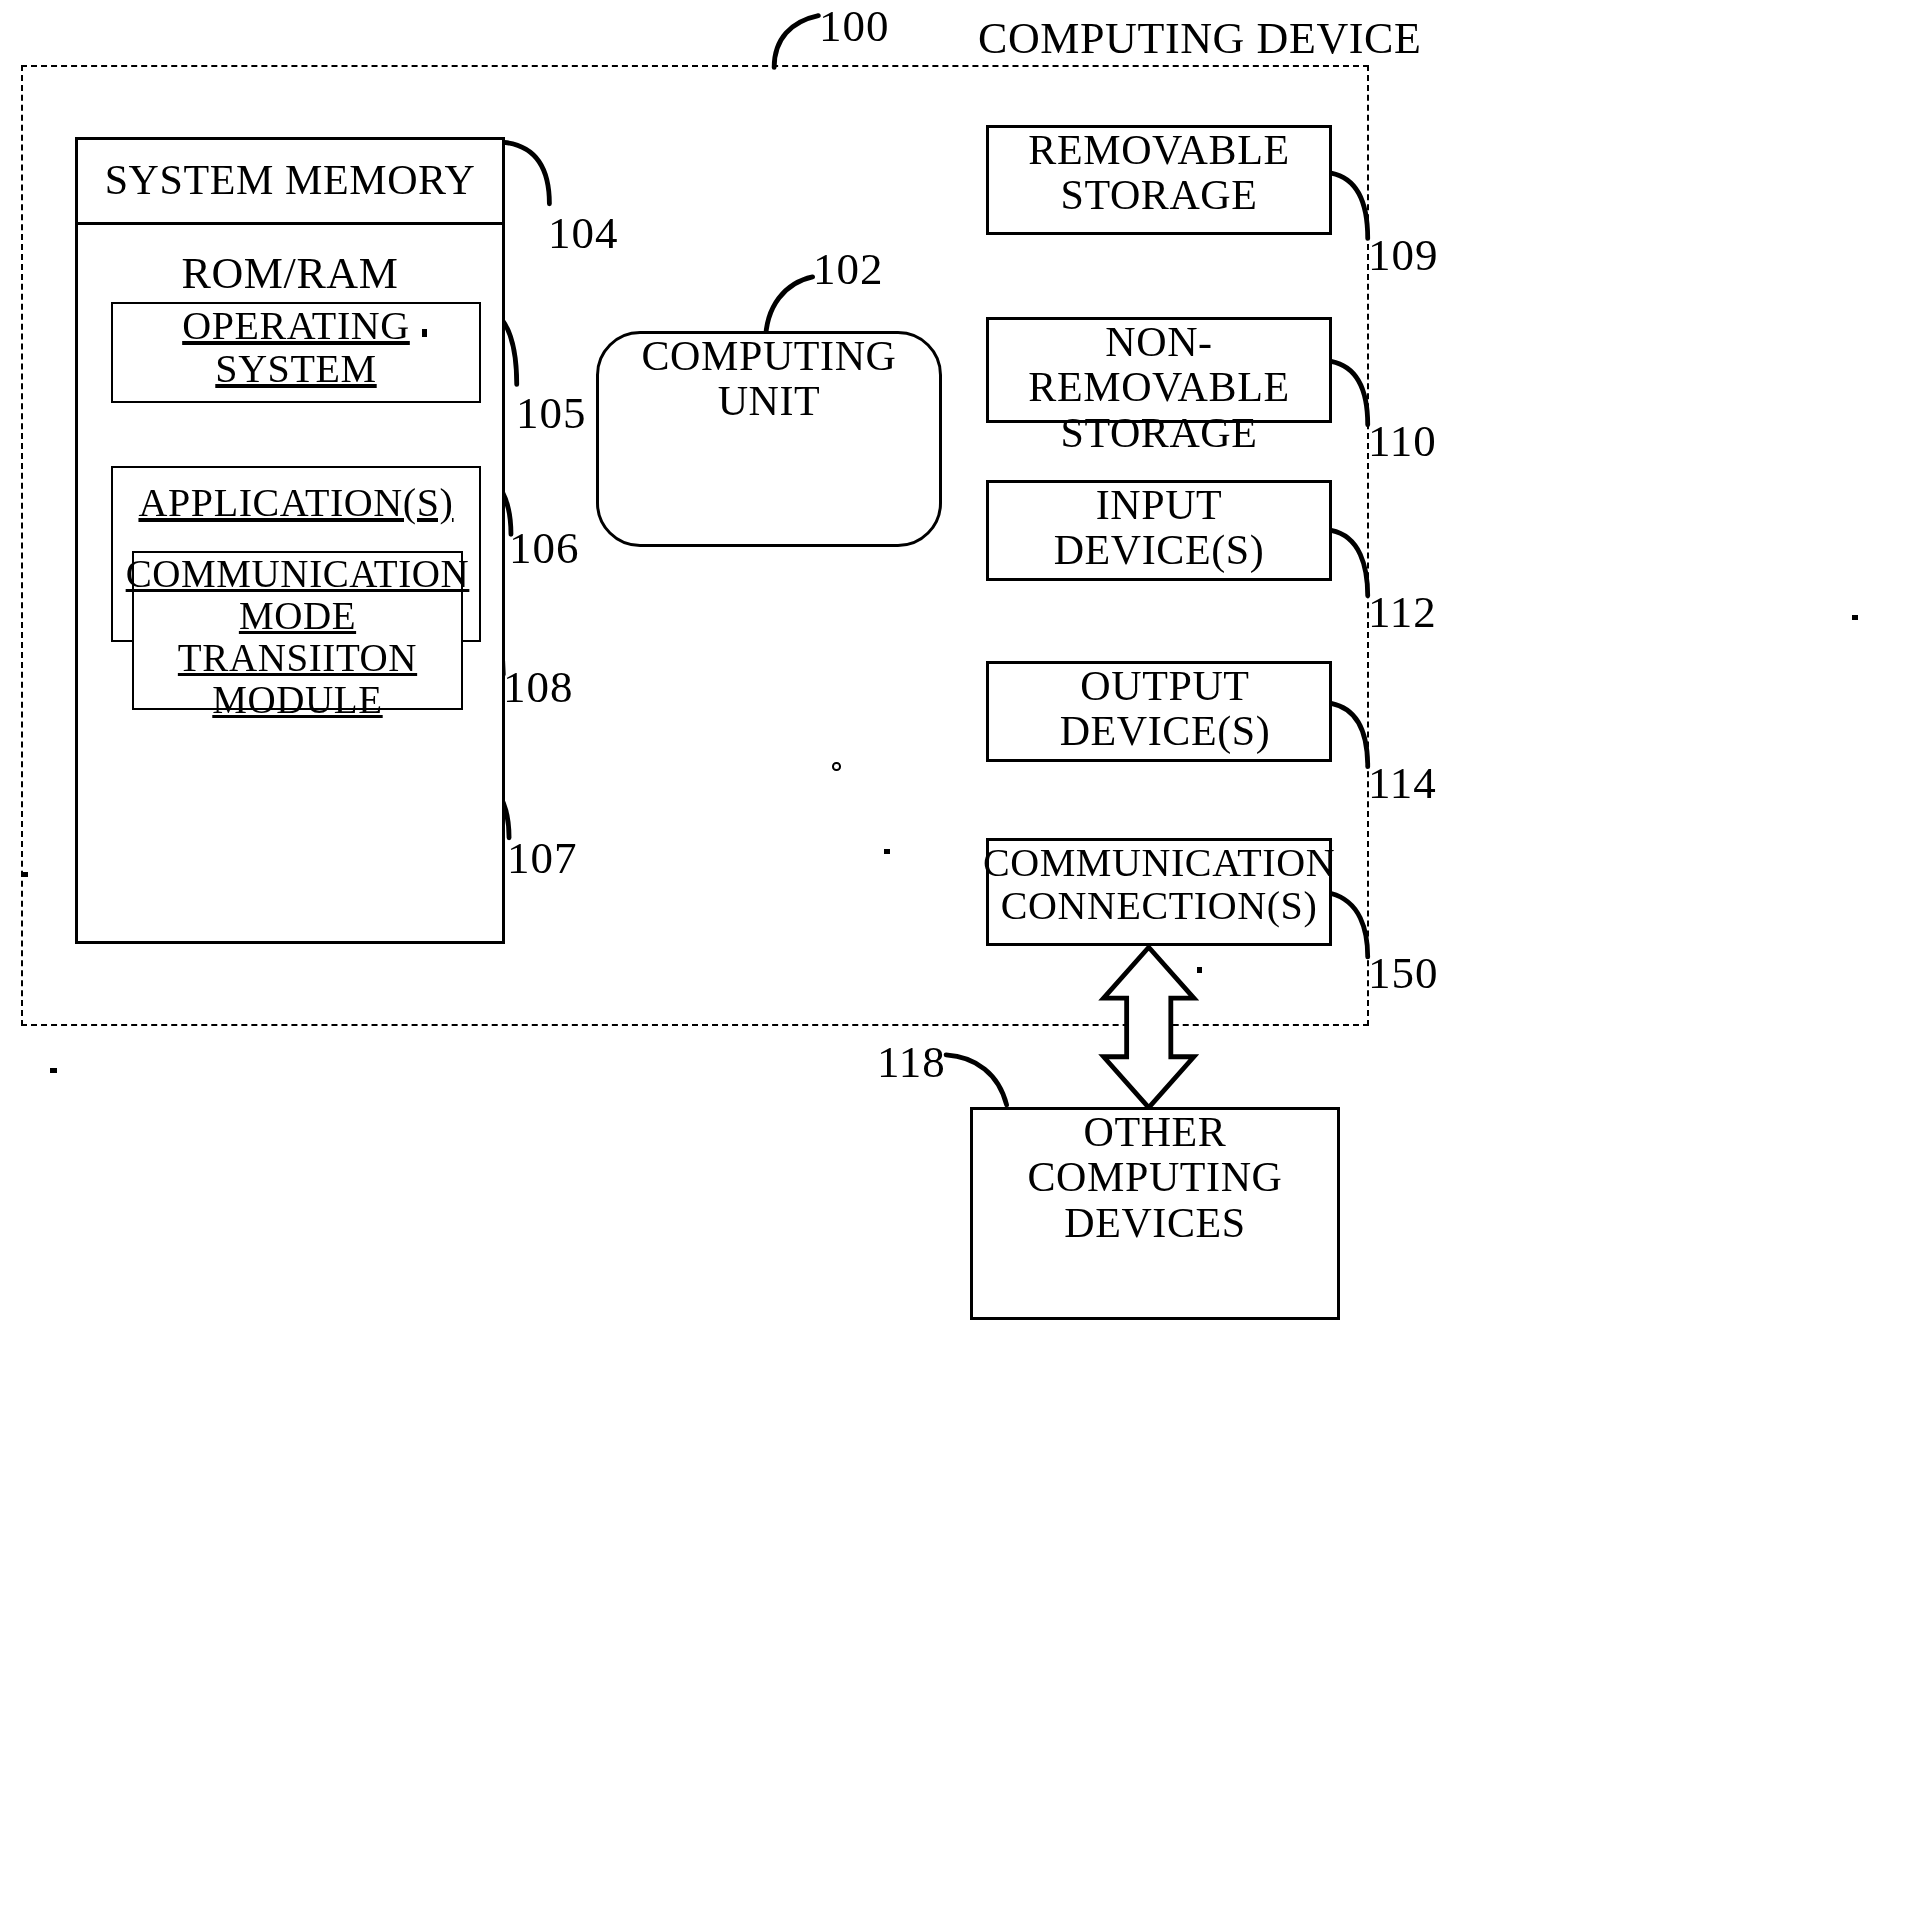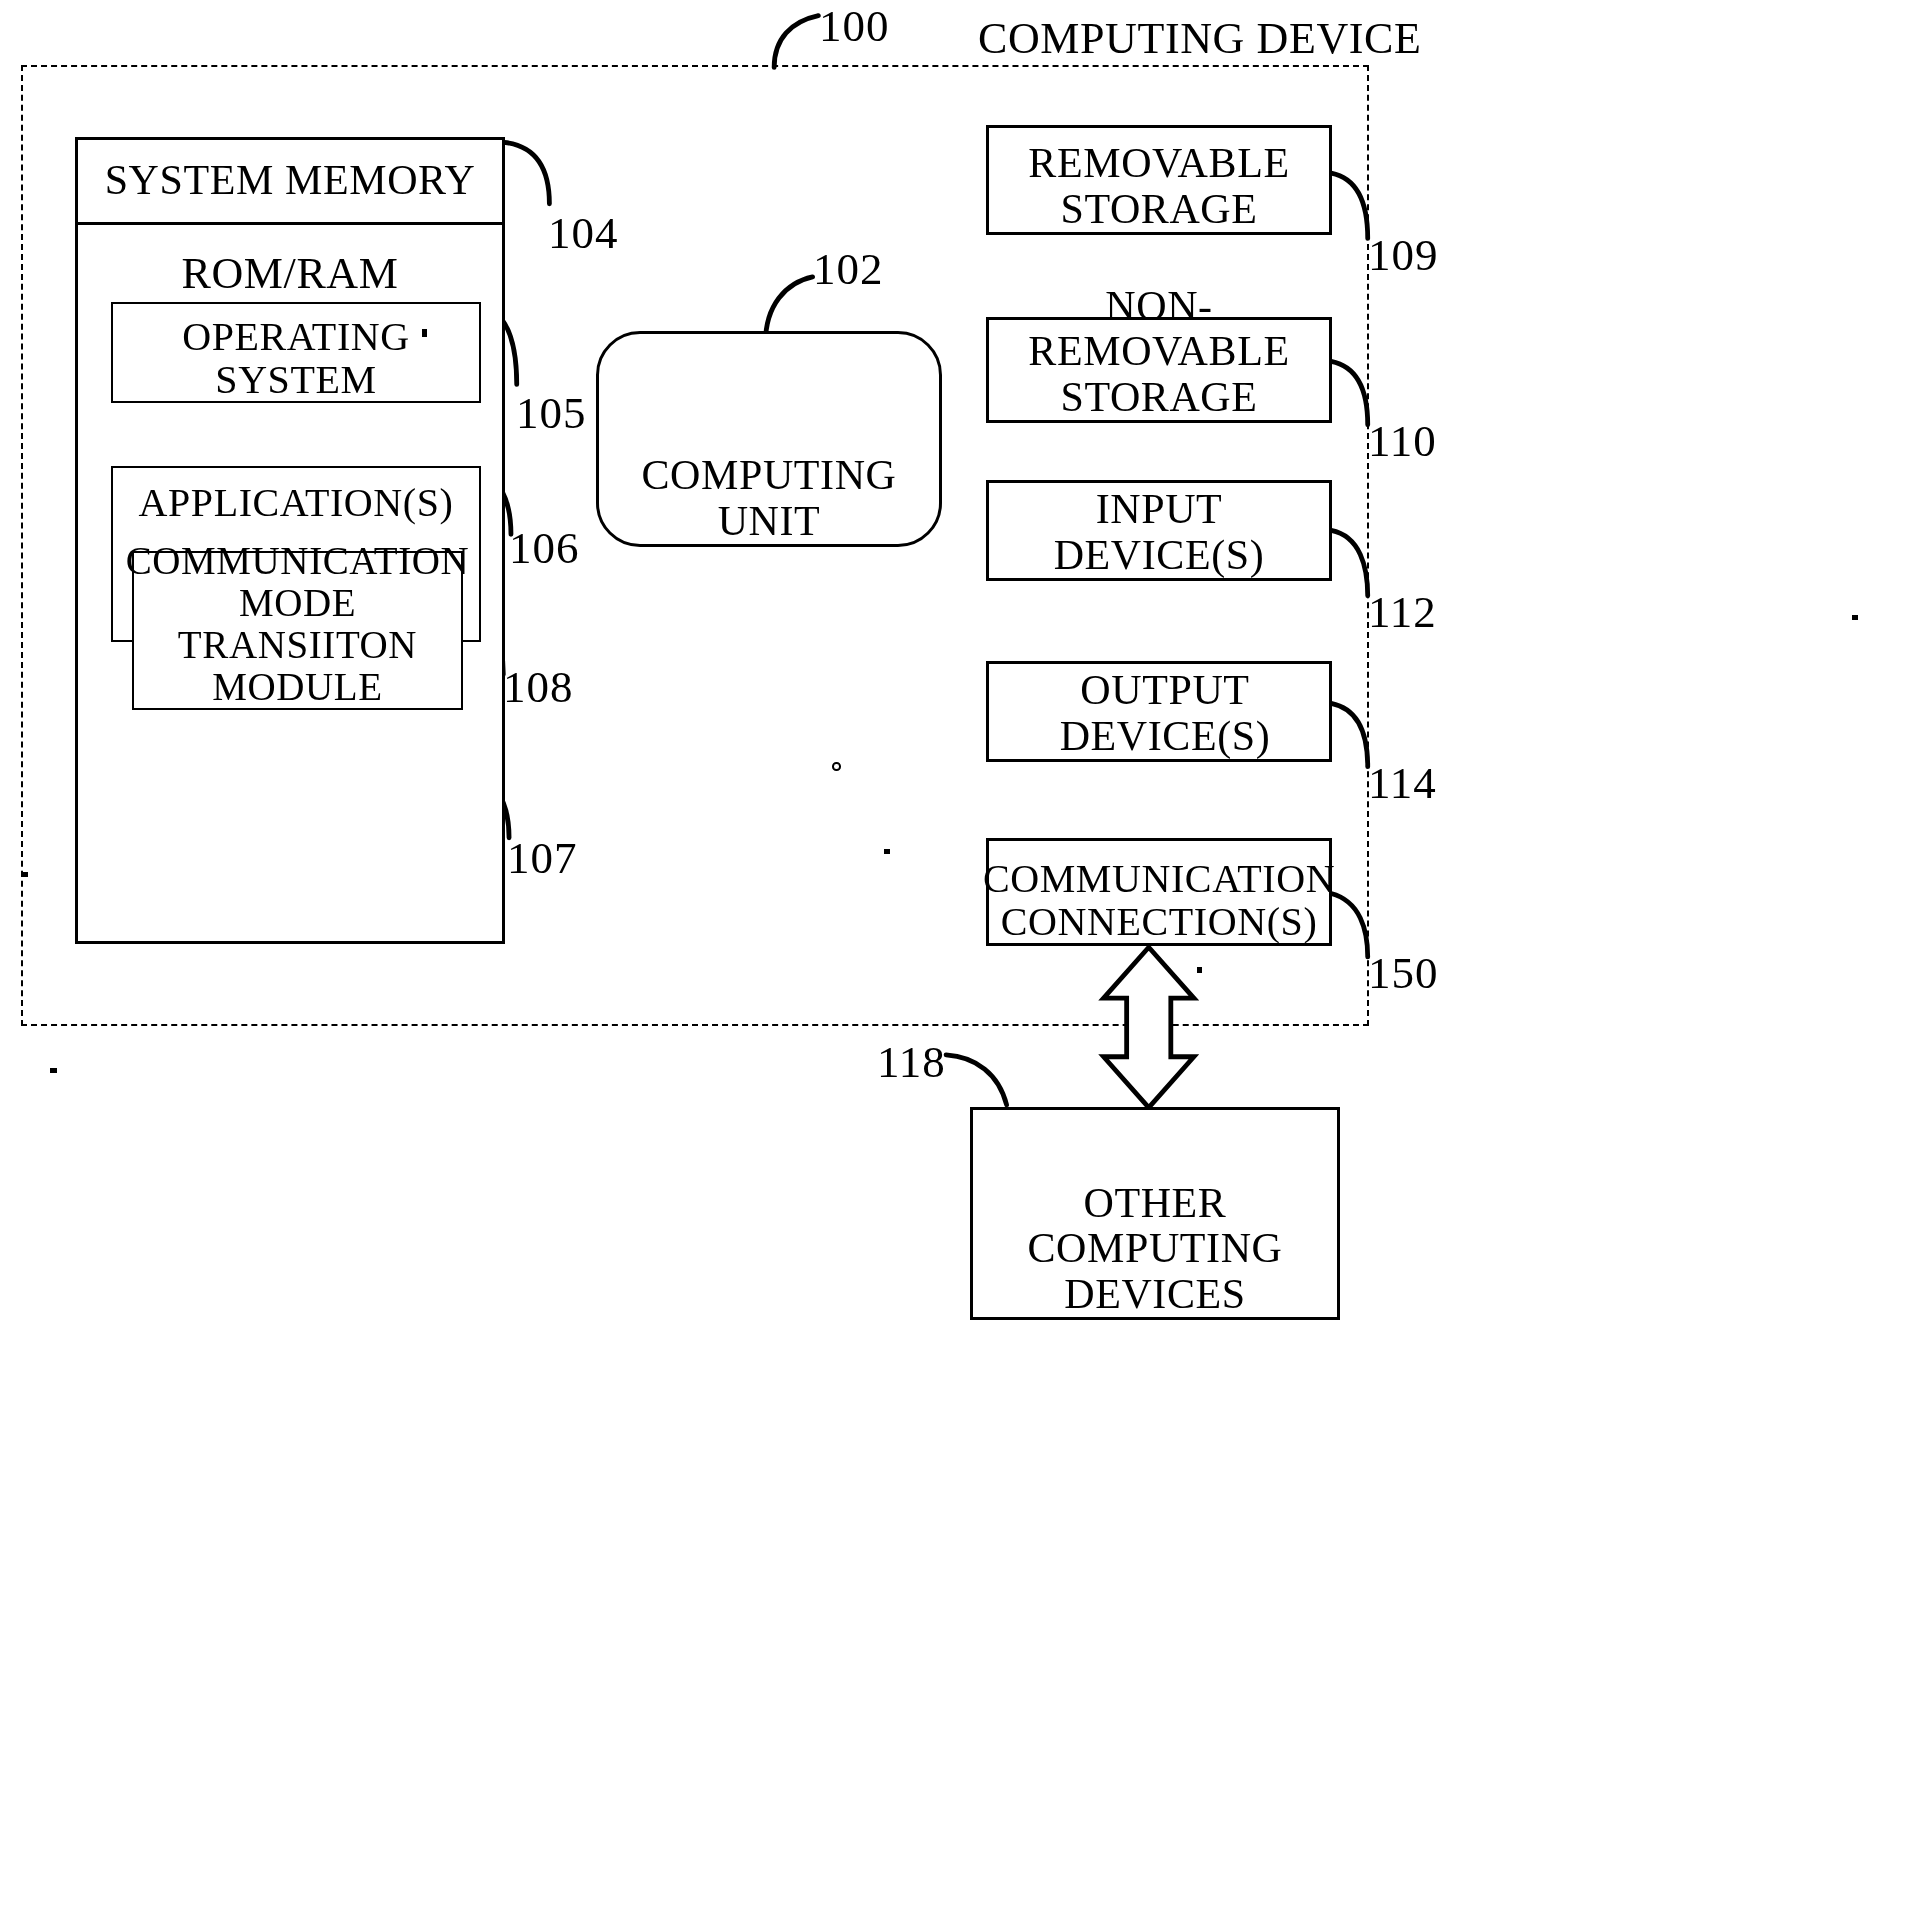--- a/index.html
+++ b/index.html
@@ -3,23 +3,23 @@
 <meta charset="utf-8">
 <style>
   html,body{margin:0;padding:0;background:#fff;}
   body{width:1920px;height:1932px;position:relative;overflow:hidden;
        font-family:"Liberation Serif","DejaVu Serif",serif;color:#000;}
   #fig{position:absolute;inset:0;}
   .svgl{position:absolute;left:0;top:0;width:1920px;height:1932px;pointer-events:none;}
 
   
   .box{position:absolute;border:3.8px solid #000;background:#fff;
-       display:flex;flex-direction:column;align-items:center;justify-content:flex-end;
+       display:flex;flex-direction:column;align-items:center;justify-content:flex-start;
        text-align:center;line-height:1.08;box-sizing:border-box;}
-  .box.thin{border-width:2.9px;}
+  .box.thin{border-width:2.9px;text-decoration:underline;}
   .box.rounded{border-radius:44px;}
 
   
   .sc{font-variant:small-caps;letter-spacing:0.6px;}
   .caps{letter-spacing:0.6px;}
   .t41{font-size:39px;}
   .t42{font-size:40px;}
   .t44{font-size:42px;}
   .t46{font-size:44px;}
 

